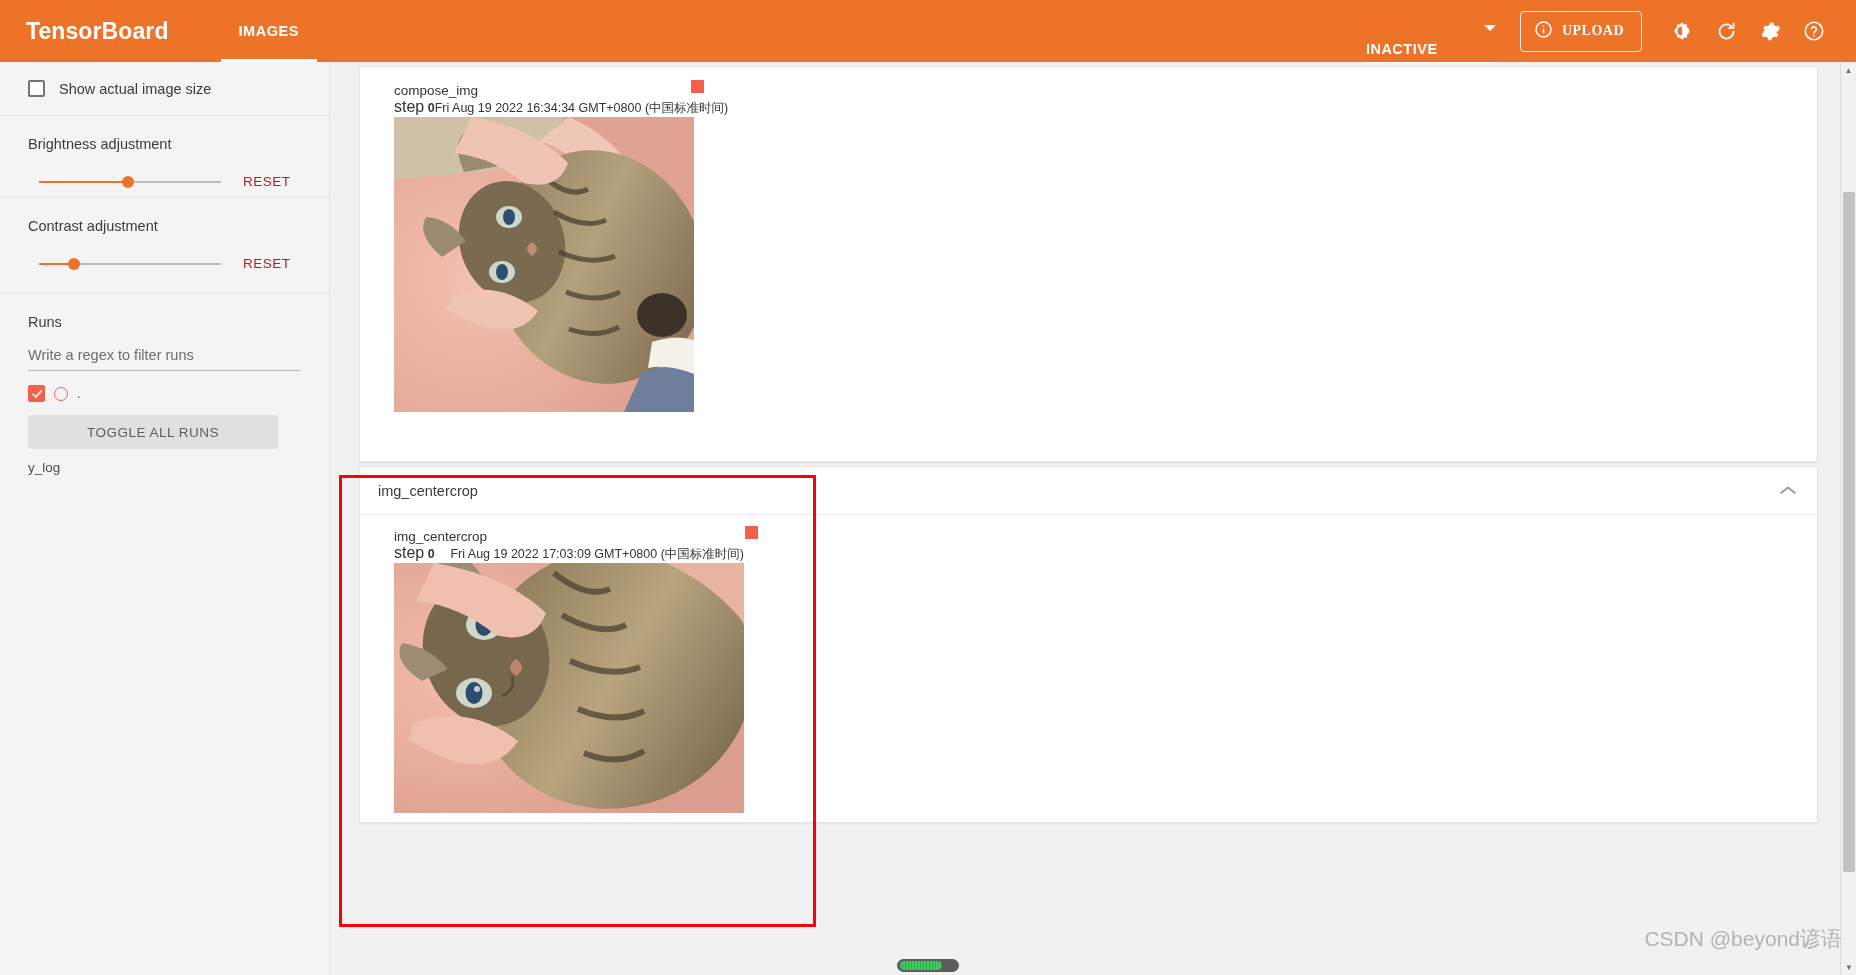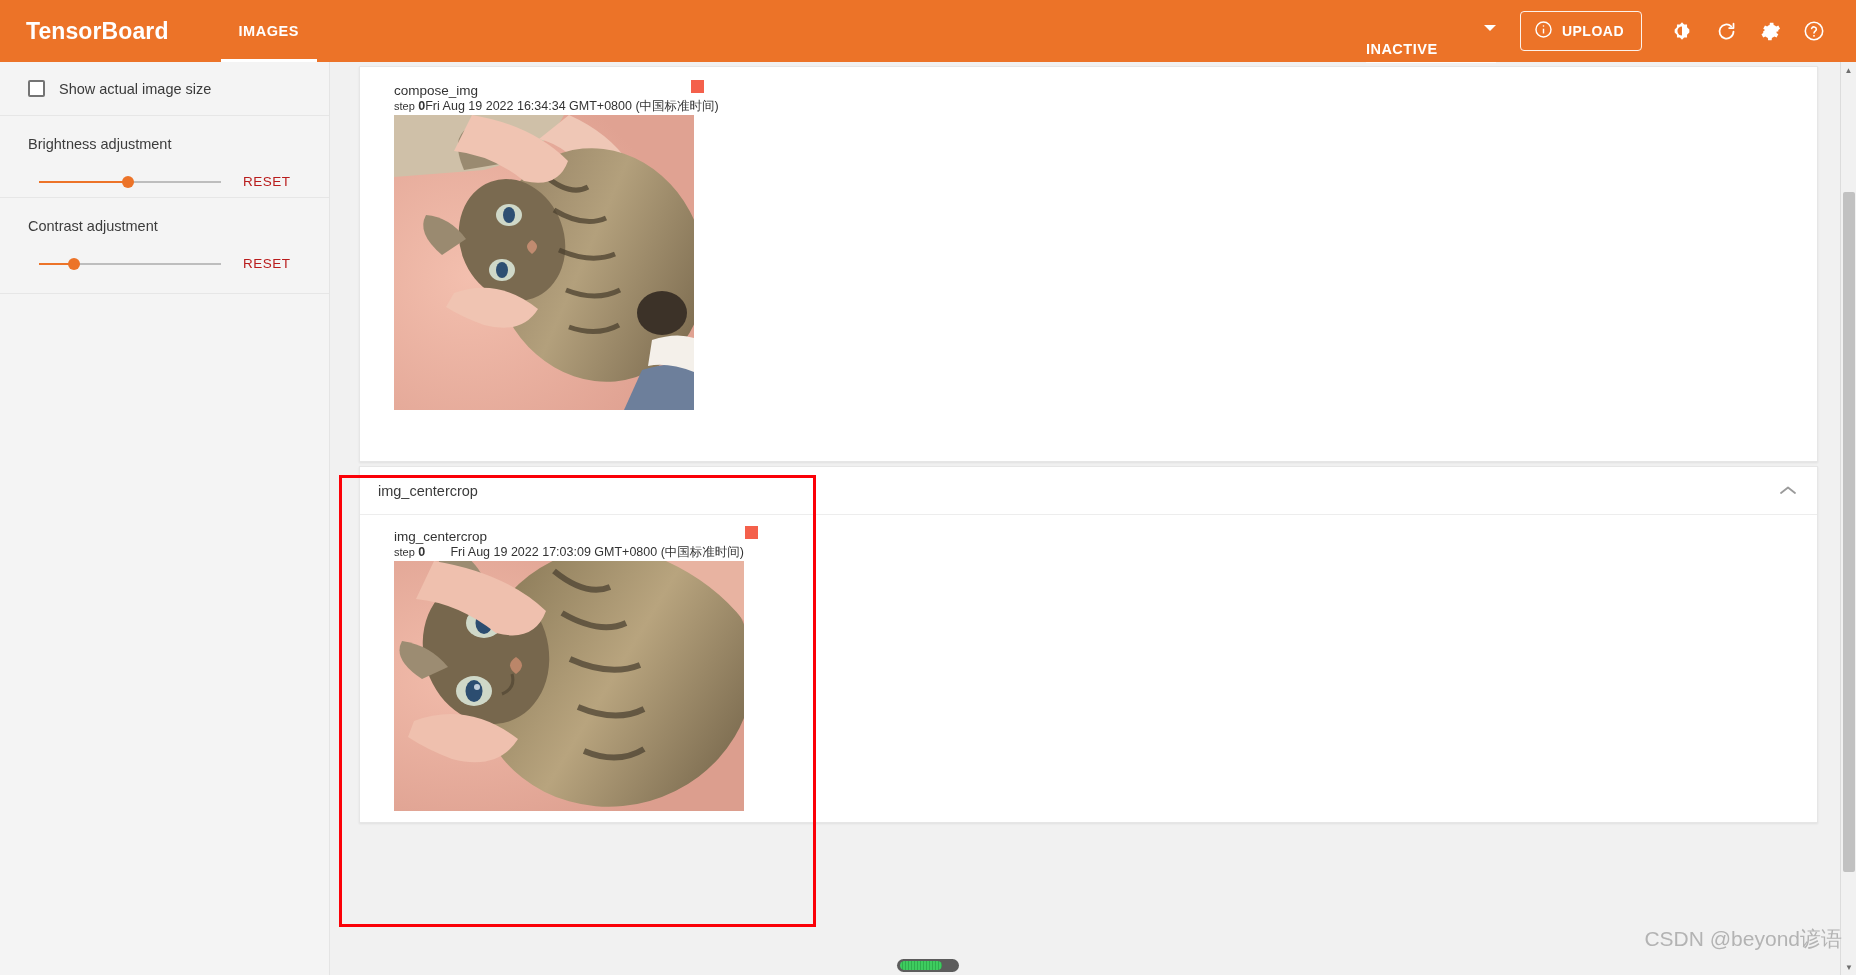--- a/index.html
+++ b/index.html
@@ -65,20 +65,21 @@
   }
   .upload-btn {
     display: flex; align-items: center; gap: 9px;
     border: 1px solid rgba(255,255,255,.9);
     border-radius: 4px;
     padding: 8px 17px 8px 13px;
     color: #fff; font-size: 14px; font-weight: bold; letter-spacing: .5px;
     background: transparent;
     cursor: pointer;
     margin-right: 18px;
+    font-family: Liberation Serif, serif;
   }
   .icon-btn {
     width: 44px; height: 44px;
     display: flex; align-items: center; justify-content: center;
     cursor: pointer;
     color: #fff;
   }
 
   
   .sidebar {
@@ -181,21 +182,21 @@
     cursor: pointer;
   }
   .card-title { font-size: 14.5px; color: #3a3a3a; }
   .chev {
     margin-left: auto; color: #9a9a9a; font-size: 15px; line-height: 1;
   }
   .card-body { padding: 14px 18px 22px 18px; }
   .img-block { position: relative; width: 300px; margin-left: 16px; }
   .img-name { font-size: 13.5px; color: #333; }
   .img-meta { font-size: 12.5px; color: #333; white-space: nowrap; display: flex; align-items: baseline; }
-  .img-meta .step { font-size: 11px; }
+  .img-meta .step { font-size: 16px; }
   .swatch {
     position: absolute; right: -10px; top: -3px;
     width: 13px; height: 13px; background: #f4604b;
   }
 
   
   .photo { border: 0; display: block; }
 
   
   .hl-box {
@@ -326,20 +327,35 @@
     <div class="slider-row">
       <div class="slider">
         <div class="track"></div>
         <div class="track-fill" style="width:19%"></div>
         <div class="thumb" style="left:19%"></div>
       </div>
       <div class="reset-btn">RESET</div>
     </div>
   </div>
 
+  <div class="side-sec nb" style="padding-top:20px;">
+    <div class="runs-label">Runs</div>
+    <input class="regex-input" placeholder="Write a regex to filter runs" style="">
+    <div class="run-row">
+      <span class="run-chk">
+        <svg width="12" height="12" viewBox="0 0 24 24" fill="none" stroke="#fff" stroke-width="3.4" stroke-linecap="round" stroke-linejoin="round">
+          <polyline points="4,12.5 9.5,18 20,6.5"></polyline>
+        </svg>
+      </span>
+      <span class="run-circle"></span>
+      <span class="run-name">.</span>
+    </div>
+    <button class="toggle-btn">TOGGLE ALL RUNS</button>
+    <div class="ylog">y_log</div>
+  </div>
 </div>
 
 <div class="content">
 
   <div class="card" style="margin-top:4px;height:396px;">
     <div class="card-body" style="padding-top:16px;">
       <div class="img-block">
         <div class="img-name">compose_img</div>
         <div class="img-meta">
           <span class="step">step</span>

